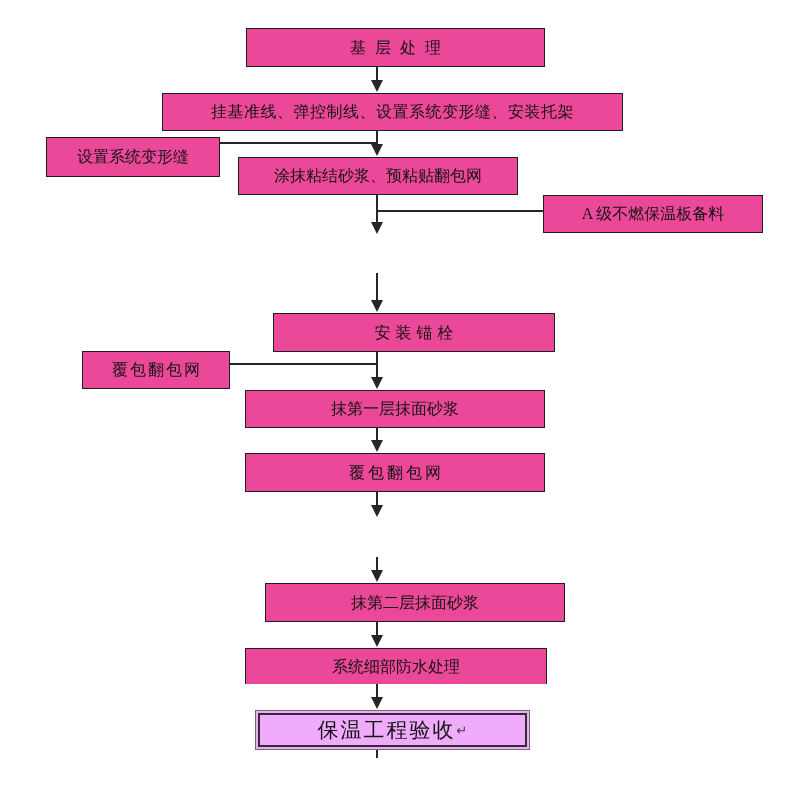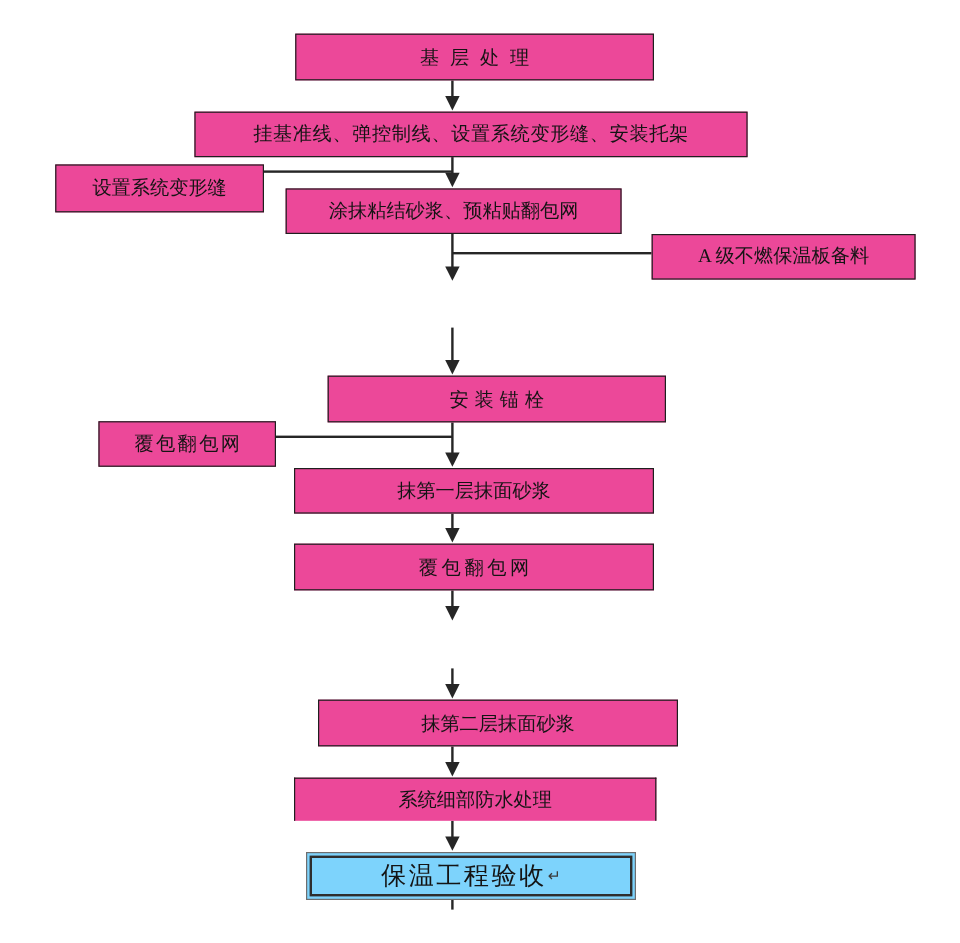--- a/index.html
+++ b/index.html
@@ -16,21 +16,21 @@
   .open-bottom{border-bottom:none;}
   .vline{position:absolute;width:2px;background:#262626;}
   .hline{position:absolute;height:2px;background:#262626;}
   .ah{
     position:absolute;width:0;height:0;left:371px;
     border-left:6px solid transparent;border-right:6px solid transparent;
     border-top:12px solid #262626;
   }
   .dbl-outer{
     position:absolute;left:255px;top:710px;width:275px;height:40px;
-    border:1px solid #6e6e6e;background:#7dd3fc;box-sizing:border-box;
+    border:1px solid #6e6e6e;background:#f0abfc;box-sizing:border-box;
   }
   .dbl-inner{
     position:absolute;left:2px;top:2px;right:2px;bottom:2px;
     border:2px solid #2e2e2e;box-sizing:border-box;
     display:flex;align-items:center;justify-content:center;
     font-size:21px;letter-spacing:2px;padding-left:2px;
     font-family:"DejaVu Sans","Liberation Sans",sans-serif;
   }
   .pmark{font-size:13px;color:#3a3a3a;margin-left:1px;align-self:center;}
 </style>

